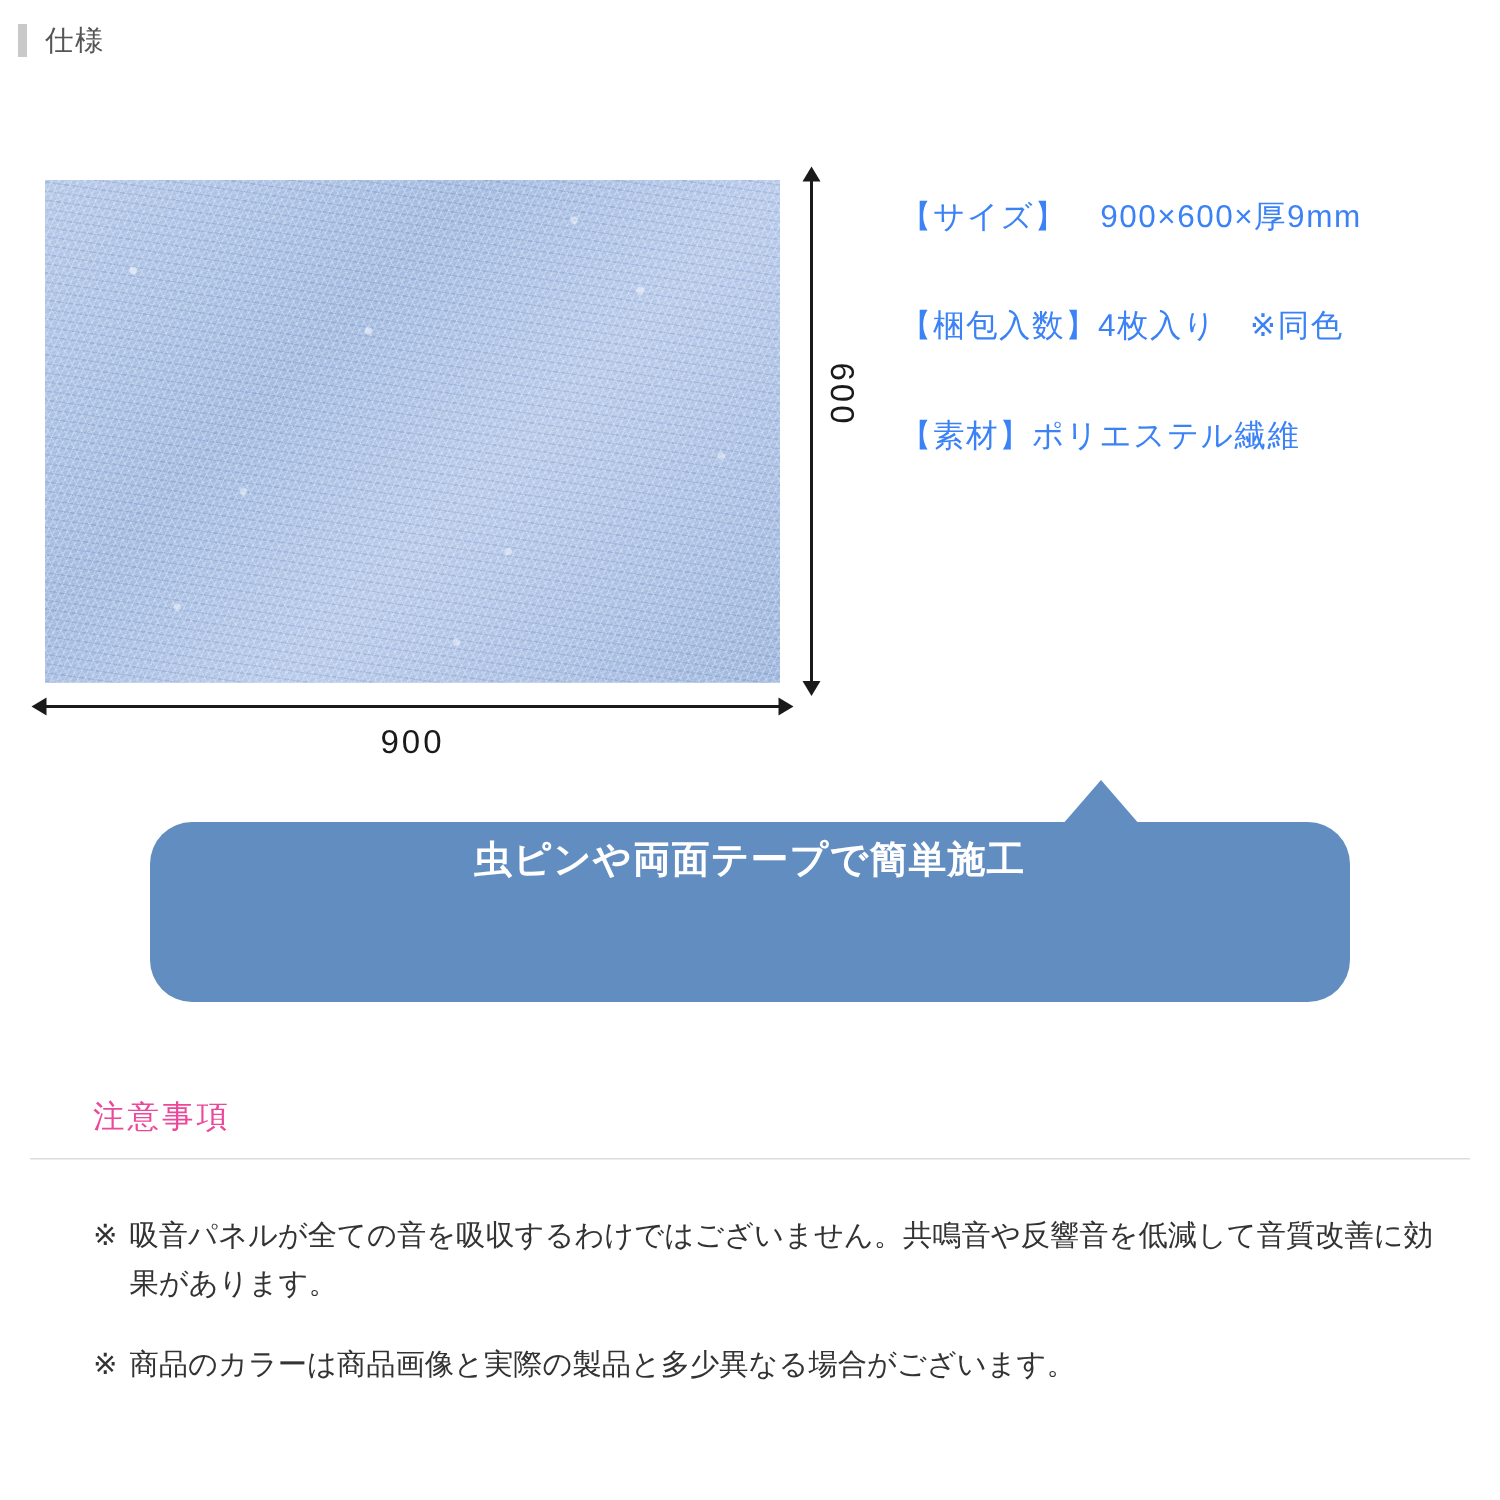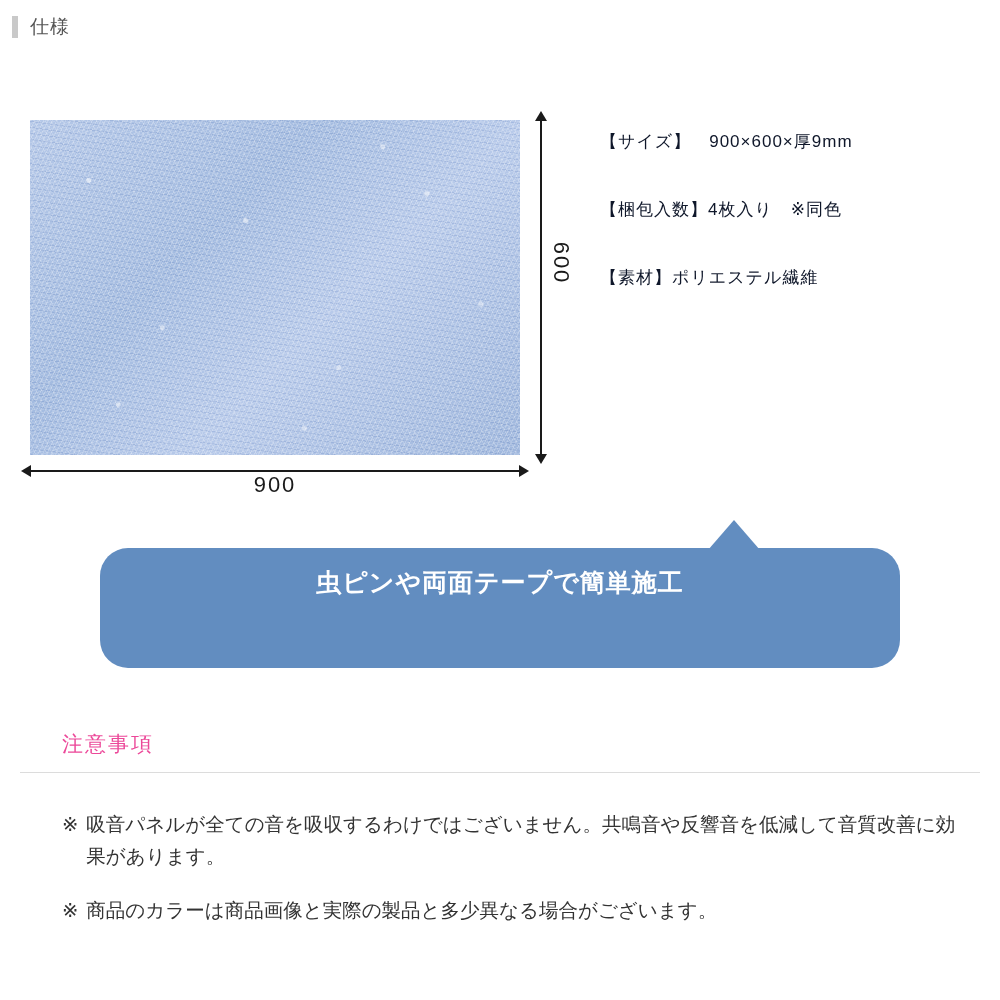--- a/index.html
+++ b/index.html
@@ -119,38 +119,38 @@
     width: 0; height: 0;
     border-top: 6px solid transparent;
     border-bottom: 6px solid transparent;
   }
   .dim-h::before { left: -9px; border-right: 10px solid #1a1a1a; }
   .dim-h::after  { right: -9px; border-left: 10px solid #1a1a1a; }
 
   .dim-h-label {
     position: absolute;
     left: 0;
-    top: 372px;
+    top: 382px;
     width: 550px;
     text-align: center;
     font-size: 22px;
     color: #1a1a1a;
     letter-spacing: 2px;
   }
 
   
   .spec-list {
     position: absolute;
     left: 600px;
     top: 30px;
     width: 390px;
   }
   .spec-item {
-    font-size: 17px;
-    color: #0f172a;
+    font-size: 21px;
+    color: #3b82f6;
     margin-bottom: 45px;
     letter-spacing: 1px;
     white-space: nowrap;
   }
 
   
   .callout {
     position: absolute;
     left: 100px;
     top: 548px;
@@ -164,21 +164,21 @@
   .callout .arrow {
     position: absolute;
     left: 608px;
     top: -28px;
     width: 0; height: 0;
     border-left: 26px solid transparent;
     border-right: 26px solid transparent;
     border-bottom: 30px solid #628dc0;
   }
   .callout .line1 {
-    padding-top: 18px;
+    padding-top: 8px;
     font-size: 25px;
     font-weight: bold;
     letter-spacing: 1px;
   }
   .callout .line2 {
     padding-top: 12px;
     font-size: 22px;
     letter-spacing: 0.5px;
   }
 

